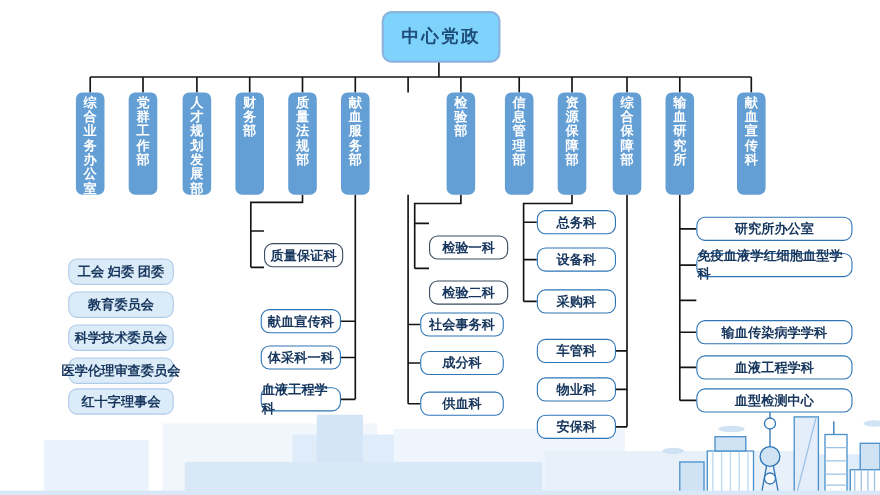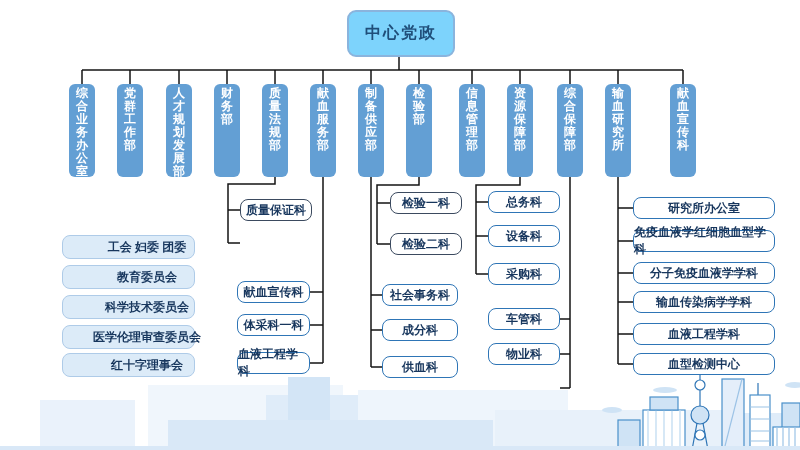--- a/index.html
+++ b/index.html
@@ -18,29 +18,29 @@
     position:absolute;top:84px;width:26px;height:93px;
     background:#639fd4;border-radius:6px;
     font-size:12px;line-height:13px;font-weight:bold;color:#ffffff;
     text-align:center;word-break:break-all;padding:3px 6px 16px 6px;box-sizing:border-box;
     z-index:3;
   }
   .committee{
     position:absolute;left:62px;width:94px;height:22px;
     background:#dcebf8;border:1px solid #aecbe8;border-radius:8px;
     display:flex;align-items:center;justify-content:center;
-    font-size:12px;font-weight:bold;color:#17365d;z-index:3;white-space:pre;padding-left:37px;
+    font-size:12px;font-weight:bold;color:#17365d;z-index:3;white-space:pre;
   }
   .section{
     position:absolute;height:22px;background:#ffffff;border-radius:8px;
     display:flex;align-items:center;justify-content:center;
     font-size:12px;font-weight:bold;color:#17365d;z-index:3;box-sizing:border-box;
   }
   .section.blue{border:1.5px solid #2e75b6;}
-  .section.dark{border:1.5px solid #3b4a5f;}
+  .section.dark{border:1.5px solid #3b4a5f;margin-top:22px;}
 </style>
 </head>
 <body>
 
 <div class="canvas">
 
   <svg class="layer" width="800" height="85" viewBox="0 0 800 85" style="top:365px;left:0;">
     <g>
       <rect x="40" y="35" width="95" height="50" fill="#eaf2fb"></rect>
       <rect x="148" y="20" width="195" height="65" fill="#f0f6fc"></rect>
@@ -91,21 +91,20 @@
   </svg>
 
   <div class="root-box">中心党政</div>
 
   <div class="dept" style="left:69px">综合业务办公室</div>
   <div class="dept" style="left:117px">党群工作部</div>
   <div class="dept" style="left:166px">人才规划发展部</div>
   <div class="dept" style="left:214px">财务部</div>
   <div class="dept" style="left:262px">质量法规部</div>
   <div class="dept" style="left:310px">献血服务部</div>
-  <div class="dept" style="left:358px">制备供应部</div>
   <div class="dept" style="left:406px">检验部</div>
   <div class="dept" style="left:459px">信息管理部</div>
   <div class="dept" style="left:507px">资源保障部</div>
   <div class="dept" style="left:557px">综合保障部</div>
   <div class="dept" style="left:605px">输血研究所</div>
   <div class="dept" style="left:670px">献血宣传科</div>
 
   <div class="committee" style="top:235px">工会 妇委 团委</div>
   <div class="committee" style="top:265px">教育委员会</div>
   <div class="committee" style="top:295px">科学技术委员会</div>
@@ -124,21 +123,21 @@
   <div class="section blue" style="left:382px;top:284px;width:76px">社会事务科</div>
   <div class="section blue" style="left:382px;top:319px;width:76px">成分科</div>
   <div class="section blue" style="left:382px;top:356px;width:76px">供血科</div>
 
   <div class="section blue" style="left:488px;top:191px;width:72px">总务科</div>
   <div class="section blue" style="left:488px;top:225px;width:72px">设备科</div>
   <div class="section blue" style="left:488px;top:263px;width:72px">采购科</div>
 
   <div class="section blue" style="left:488px;top:343px;width:72px">物业科</div>
   <div class="section blue" style="left:488px;top:308px;width:72px">车管科</div>
+  <div class="section blue" style="left:488px;top:377px;width:72px">安保科</div>
 
   <div class="section blue" style="left:633px;top:197px;width:142px">研究所办公室</div>
   <div class="section blue" style="left:633px;top:230px;width:142px">免疫血液学红细胞血型学科</div>
-  <div class="section blue" style="left:633px;top:262px;width:142px">分子免疫血液学学科</div>
   <div class="section blue" style="left:633px;top:291px;width:142px">输血传染病学学科</div>
   <div class="section blue" style="left:633px;top:323px;width:142px">血液工程学科</div>
   <div class="section blue" style="left:633px;top:353px;width:142px">血型检测中心</div>
 
 </div>
 
 </body></html>

